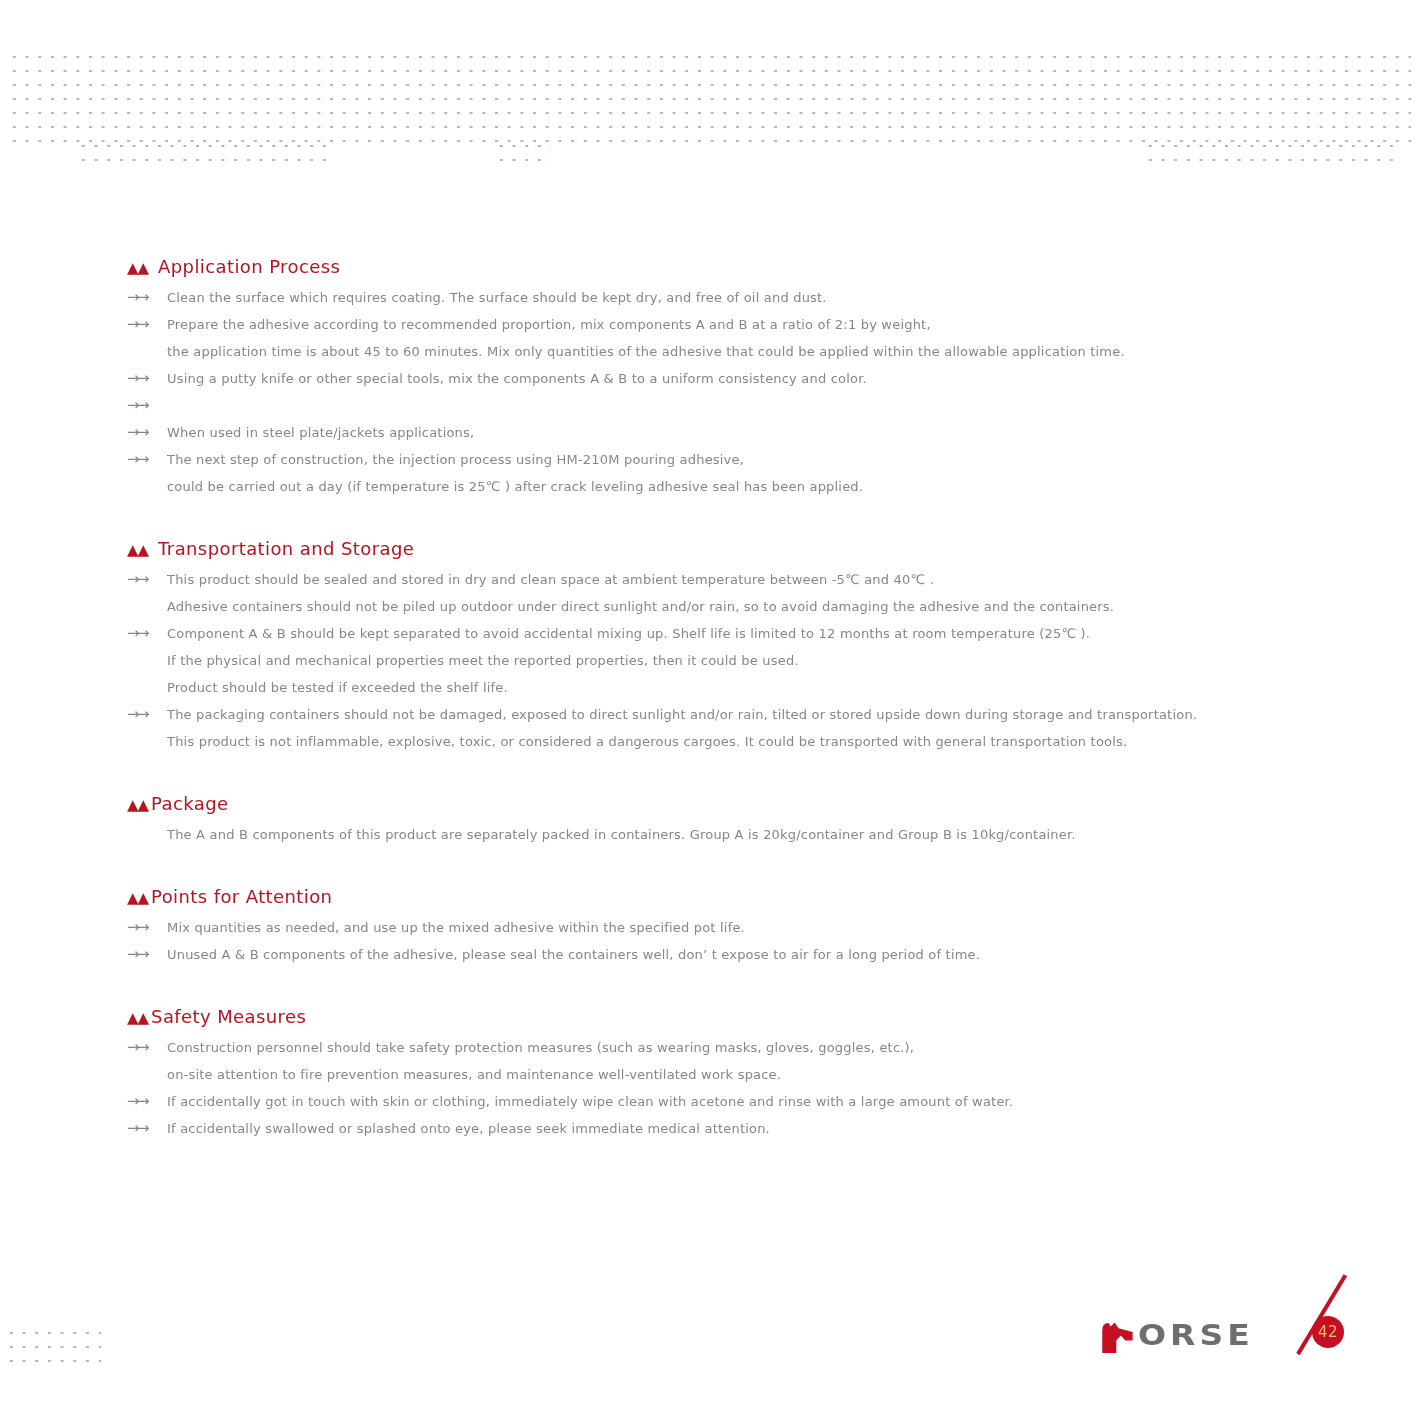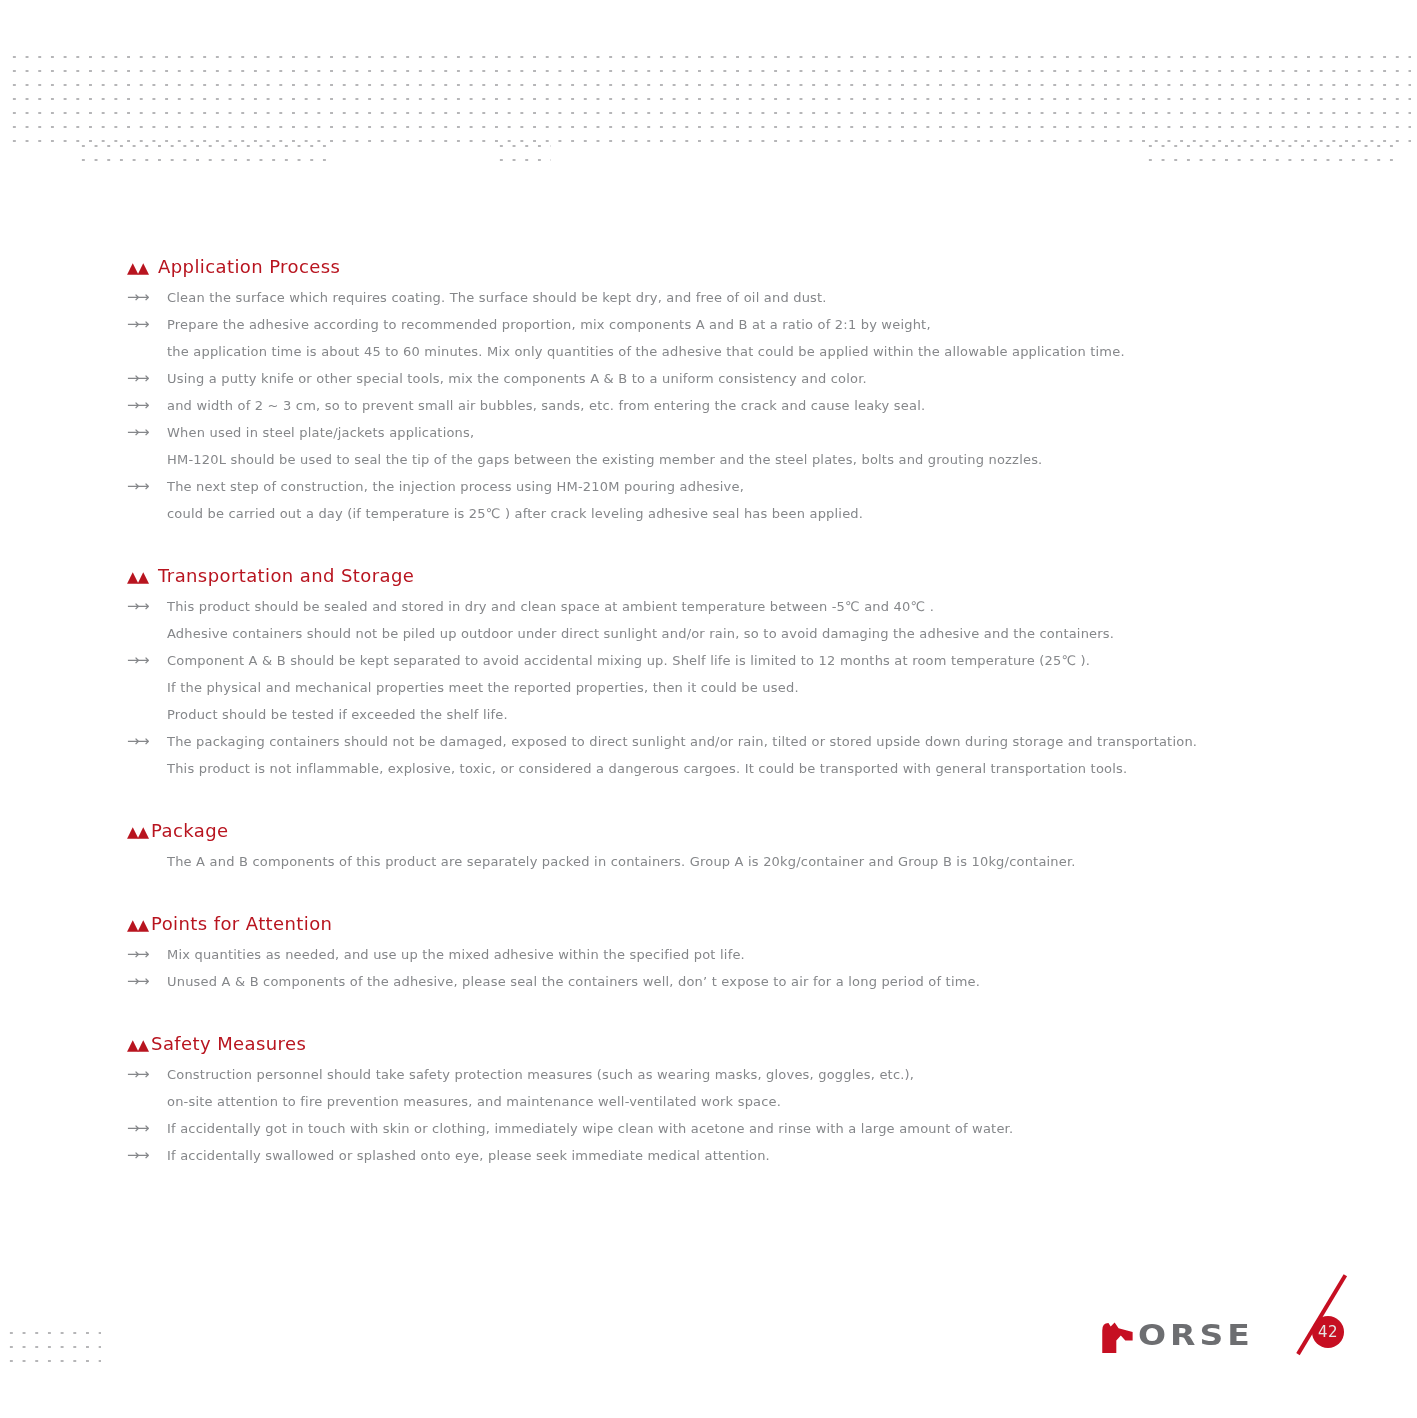--- a/index.html
+++ b/index.html
@@ -60,21 +60,21 @@
   .slash{
     position:absolute;left:1296px;top:1262px;width:3.5px;height:92px;
     background:var(--logo-red);transform:rotate(31deg);transform-origin:50% 100%;
     z-index:1;
   }
   .badge{
     position:absolute;left:1312px;top:1316px;width:32px;height:32px;
     border-radius:50%;background:var(--logo-red);z-index:2;
     display:flex;align-items:center;justify-content:center;
   }
-  .badge span{color:#e5e5e5;font-size:15px;letter-spacing:0.5px;}
+  .badge span{color:#fdba74;font-size:15px;letter-spacing:0.5px;}
 </style>
 </head>
 <body>
 
 <div class="page">
 
   <div class="dots band-main"></div>
   <div class="dots band-sub-left"></div>
   <div class="dots band-sub-mid"></div>
   <div class="dots band-sub-right"></div>
@@ -98,28 +98,26 @@
         </div>
         <div class="item">
           <span class="arrow">→→</span>
           <div class="lines">
             <div class="line">Using a putty knife or other special tools, mix the components A &amp; B to a uniform consistency and color.</div>
           </div>
         </div>
         <div class="item">
           <span class="arrow">→→</span>
           <div class="lines">
-            <div class="line">and width of 2 ~ 3 cm, so to prevent small air bubbles, sands, etc. from entering the crack and cause leaky seal.</div>
           </div>
         </div>
         <div class="item">
           <span class="arrow">→→</span>
           <div class="lines">
             <div class="line">When used in steel plate/jackets applications,</div>
-            <div class="line">HM-120L should be used to seal the tip of the gaps between the existing member and the steel plates, bolts and grouting nozzles.</div>
           </div>
         </div>
         <div class="item">
           <span class="arrow">→→</span>
           <div class="lines">
             <div class="line">The next step of construction, the injection process using HM-210M pouring adhesive,</div>
             <div class="line">could be carried out a day (if temperature is 25℃ ) after crack leveling adhesive seal has been applied.</div>
           </div>
         </div>
       </section>

